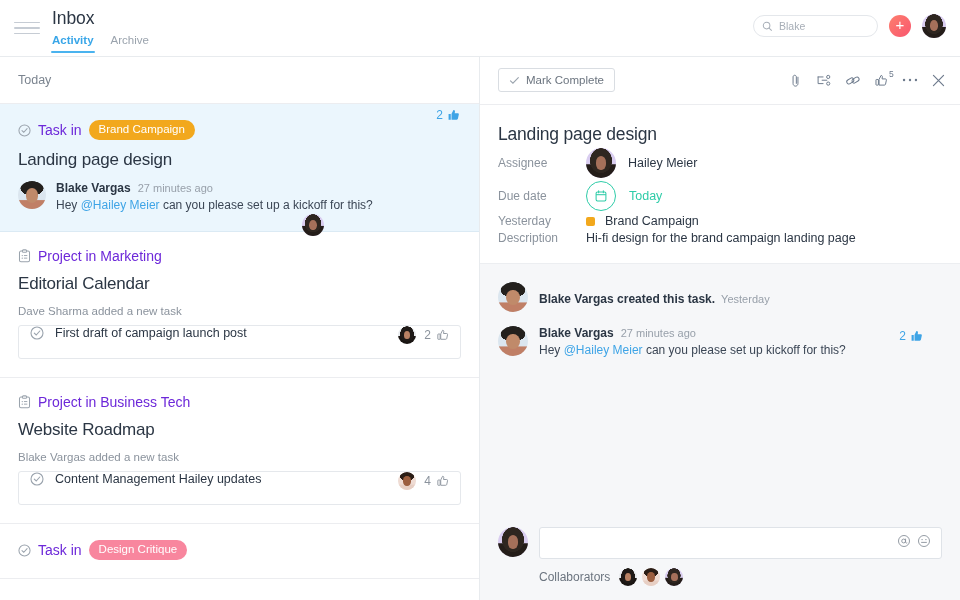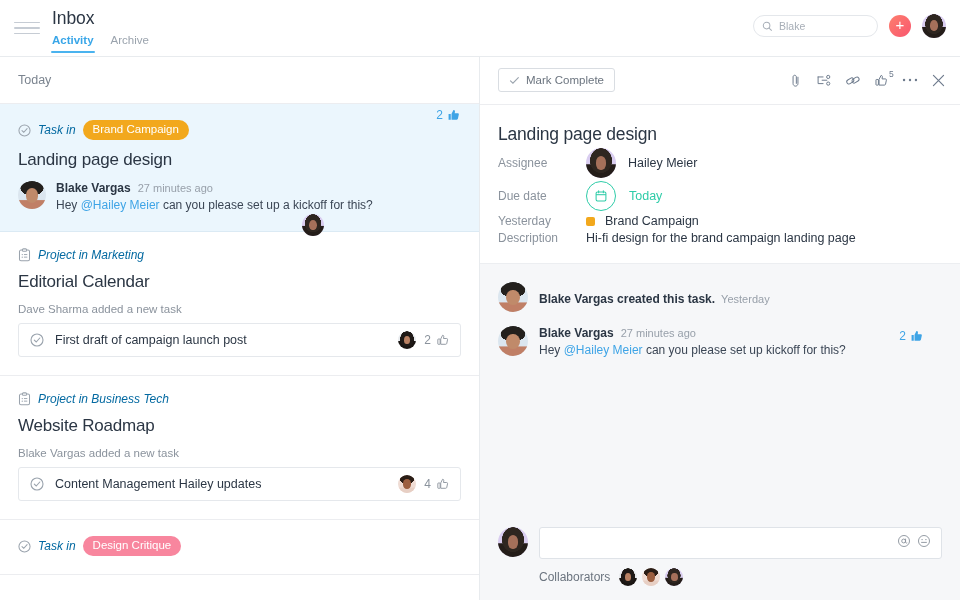--- a/index.html
+++ b/index.html
@@ -123,21 +123,21 @@
     overflow: hidden; position: relative;
     border-right: 1px solid #e8ebee;
   }
   .day-header {
     height: 48px; display: flex; align-items: center; padding: 0 18px;
     font-size: 12.5px; color: #7b848f; border-bottom: 1px solid #ecedf0;
   }
   .feed-item { padding: 16px 18px 18px 18px; border-bottom: 1px solid #ecedf0; position: relative; }
   .feed-item.selected { background: #ebf6fd; border-bottom-color: #dbeaf4; }
   .feed-kicker { display: flex; align-items: center; gap: 7px; }
-  .feed-kicker-text { font-size: 12px; color: #0369a1; font-style: italic; }
+  .feed-kicker-text { font-size: 14px; color: #6d28d9; }
   .pill {
     display: inline-block; border-radius: 11px; padding: 3px 10px 4px 10px;
     font-size: 11.5px; color: #fff; line-height: 13px; cursor: pointer;
     white-space: nowrap;
   }
   .feed-title {
     font-size: 17px; color: #2b3644; margin-top: 10px; letter-spacing: -0.2px;
     font-weight: 400; cursor: pointer;
   }
   .feed-sub { font-size: 11.5px; color: #8b939d; margin-top: 11px; }
@@ -150,21 +150,21 @@
   .comment-text { font-size: 12px; color: #3b4655; margin-top: 2px; line-height: 16px; }
   .mention { color: #3ea4e6; }
   .like-blue {
     position: absolute; right: 18px; display: flex; align-items: center; gap: 4px;
     color: #3ea4e6; font-size: 12px; cursor: pointer;
   }
   .overlay-avatar { position: absolute; right: 155px; top: 110px; }
   .av-22 { width: 22px; height: 22px; }
   .subtask-box {
     margin-top: 8px; border: 1px solid #e5e8ec; border-radius: 3px;
-    height: 34px; display: flex; align-items: center; padding: 0 10px 0 11px; gap: 11px;
+    height: 34px; display: flex; align-items: flex-start; padding: 0 10px 0 11px; gap: 11px;
     background: #fff; cursor: pointer;
   }
   .subtask-label { font-size: 12.5px; color: #2b3644; flex: 1 1 auto; }
   .subtask-right { display: flex; align-items: center; gap: 8px; }
   .like-gray { display: flex; align-items: center; gap: 5px; color: #8b939d; font-size: 12px; cursor: pointer; }
 
   
   .right-pane { flex: 1 1 auto; display: flex; flex-direction: column; background: #fff; min-width: 0; }
   .detail-toolbar {
     height: 49px; flex: 0 0 49px; display: flex; align-items: center;

